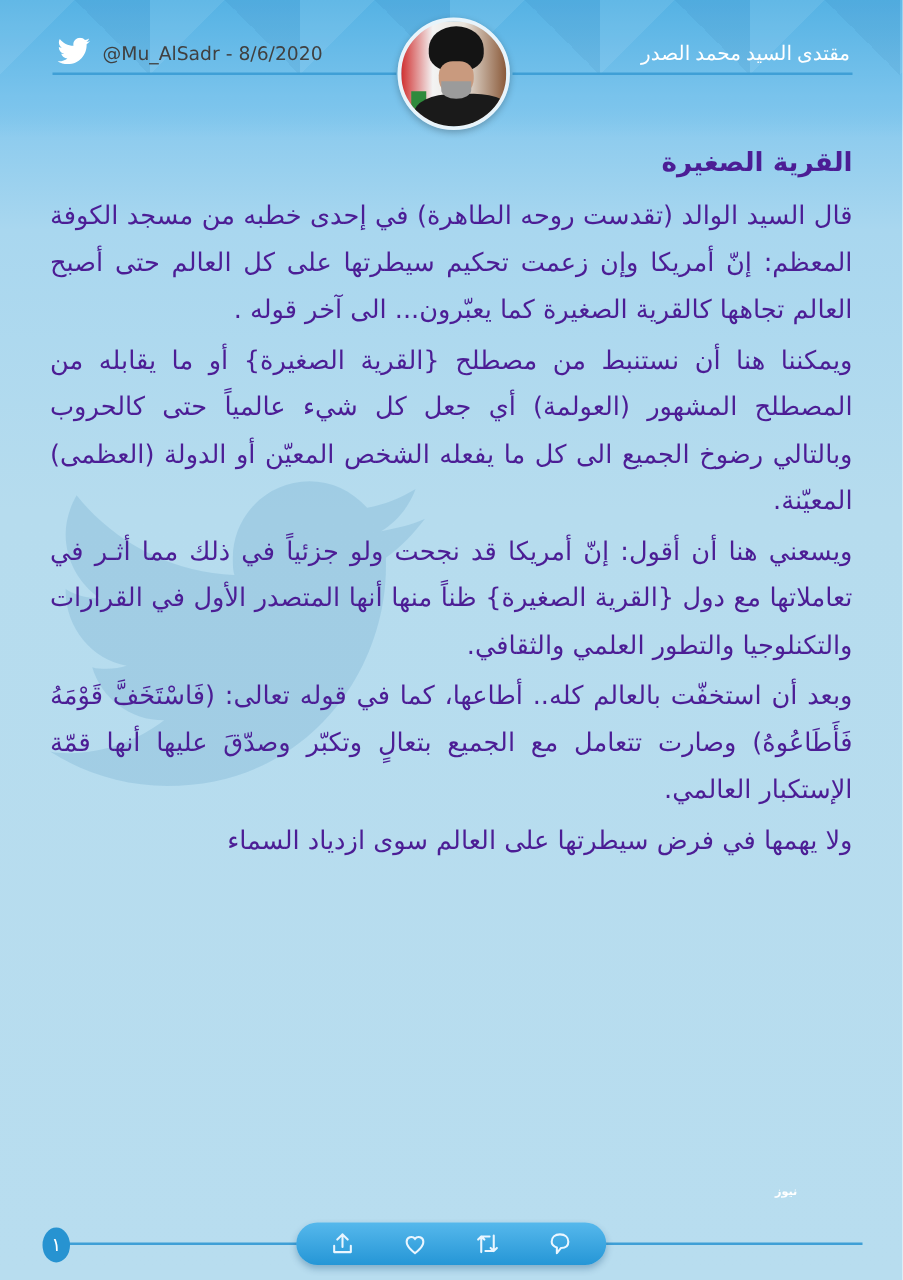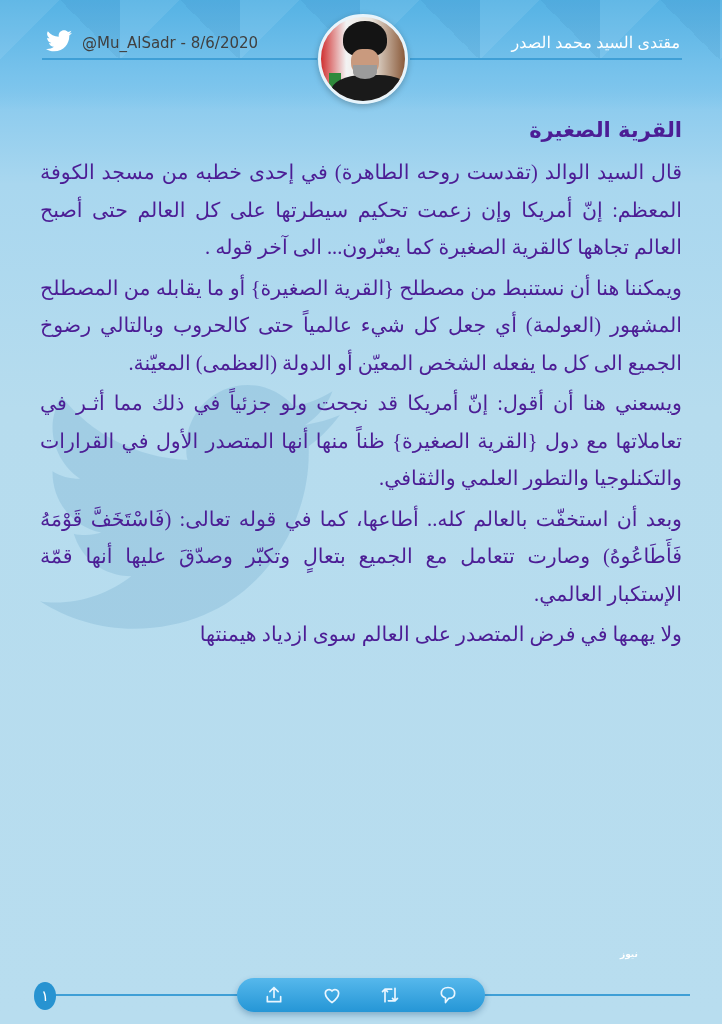--- a/index.html
+++ b/index.html
@@ -20,42 +20,42 @@
   }
   .hdr-line.left { left: 42px; width: 275px; }
   .hdr-line.right { left: 410px; width: 272px; }
   .handle {
     position: absolute; left: 46px; top: 30px; display: flex; align-items: center; gap: 10px;
     color: #404040; font-family: "DejaVu Sans", sans-serif; font-size: 15px;
   }
   .handle svg { width: 26px; height: 22px; }
   .name {
     position: absolute; right: 42px; top: 33px; color: #ffffff; font-size: 16px; direction: rtl;
-    font-family: Liberation Sans, sans-serif;
+    font-family: Liberation Serif, serif;
   }
   .avatar {
     position: absolute; left: 318px; top: 14px; width: 84px; height: 84px; border-radius: 50%;
     border: 3px solid #e8f4fb; box-shadow: 0 2px 6px rgba(0,0,0,0.25); overflow: hidden;
     background: linear-gradient(90deg, #d03030 0%, #f3f3f3 30%, #e9e4dc 60%, #8a5a3a 100%);
   }
   .avatar .turban { position: absolute; left: 22px; top: 4px; width: 44px; height: 36px; background: #141414; border-radius: 50% 50% 40% 40%; }
   .avatar .face { position: absolute; left: 30px; top: 32px; width: 28px; height: 28px; background: #c99a7e; border-radius: 40% 40% 50% 50%; }
   .avatar .beard { position: absolute; left: 32px; top: 48px; width: 24px; height: 14px; background: #9b9b9b; border-radius: 0 0 50% 50%; }
   .avatar .robe { position: absolute; left: 10px; top: 58px; width: 80px; height: 40px; background: #1a1a1a; border-radius: 40% 40% 0 0; }
   .avatar .green { position: absolute; left: 8px; top: 56px; width: 12px; height: 16px; background: #2f8a3c; }
 
   .bird-watermark {
     position: absolute; left: 40px; top: 360px; width: 300px; height: 300px; opacity: 0.13;
   }
   .content {
     position: absolute; left: 40px; top: 112px; width: 642px; direction: rtl; text-align: justify;
     color: #4c1d95; font-family: "DejaVu Sans", sans-serif;
   }
   .title { font-size: 21px; font-weight: bold; margin: 0 0 6px 0; line-height: 36px; }
-  .para { font-size: 20.5px; line-height: 37.5px; margin: 0 0 3px 0; text-align-last: right; font-family: Liberation Serif, serif; }
+  .para { font-size: 20.5px; line-height: 37.5px; margin: 0 0 3px 0; text-align-last: right; }
   .footer-line { position: absolute; top: 994px; height: 2px; background: #3f9fd6; }
   .footer-line.l { left: 50px; width: 190px; }
   .footer-line.r { left: 480px; width: 210px; }
   .page-num {
     position: absolute; left: 34px; top: 982px; width: 22px; height: 28px; border-radius: 50%;
     background: #2793d1; color: #fff; font-size: 15px; text-align: center; line-height: 28px;
   }
   .action-bar {
     position: absolute; left: 237px; top: 978px; width: 248px; height: 34px; border-radius: 17px;
     background: linear-gradient(180deg, #56b8ec 0%, #2596d6 100%);
@@ -100,21 +100,21 @@
 <svg class="bird-watermark" viewBox="0 0 24 20">
   <path fill="#1b6fa8" d="M24 2.4c-.9.4-1.8.6-2.8.8 1-.6 1.8-1.6 2.2-2.7-1 .6-2 1-3.1 1.2C19.3.6 18 0 16.6 0c-2.7 0-4.9 2.2-4.9 4.9 0 .4 0 .8.1 1.1C7.7 5.8 4.1 3.9 1.7.9c-.4.7-.7 1.6-.7 2.5 0 1.7.9 3.2 2.2 4.1-.8 0-1.6-.2-2.2-.6v.1c0 2.4 1.7 4.4 3.9 4.8-.4.1-.8.2-1.3.2-.3 0-.6 0-.9-.1.6 2 2.4 3.4 4.6 3.4-1.7 1.3-3.8 2.1-6.1 2.1-.4 0-.8 0-1.2-.1 2.2 1.4 4.8 2.2 7.5 2.2 9.1 0 14-7.5 14-14v-.6c1-.7 1.8-1.6 2.5-2.5z"></path>
 </svg>
 
 <div class="content">
   <div class="title">القرية الصغيرة</div>
   <p class="para">قال السيد الوالد (تقدست روحه الطاهرة) في إحدى خطبه من مسجد الكوفة المعظم: إنّ أمريكا وإن زعمت تحكيم سيطرتها على كل العالم حتى أصبح العالم تجاهها كالقرية الصغيرة كما يعبّرون... الى آخر قوله .</p>
   <p class="para">ويمكننا هنا أن نستنبط من مصطلح {القرية الصغيرة} أو ما يقابله من المصطلح المشهور (العولمة) أي جعل كل شيء عالمياً حتى كالحروب وبالتالي رضوخ الجميع الى كل ما يفعله الشخص المعيّن أو الدولة (العظمى) المعيّنة.</p>
   <p class="para">ويسعني هنا أن أقول: إنّ أمريكا قد نجحت ولو جزئياً في ذلك مما أثـر في تعاملاتها مع دول {القرية الصغيرة} ظناً منها أنها المتصدر الأول في القرارات والتكنلوجيا والتطور العلمي والثقافي.</p>
   <p class="para">وبعد أن استخفّت بالعالم كله.. أطاعها، كما في قوله تعالى: (فَاسْتَخَفَّ قَوْمَهُ فَأَطَاعُوهُ) وصارت تتعامل مع الجميع بتعالٍ وتكبّر وصدّقَ عليها أنها قمّة الإستكبار العالمي.</p>
-  <p class="para">ولا يهمها في فرض المتصدر على العالم سوى ازدياد هيمنتها</p>
+  <p class="para">ولا يهمها في فرض سيطرتها على العالم سوى ازدياد السماء</p>
 </div>
 
 <div class="footer-line l"></div>
 <div class="footer-line r"></div>
 
 <div class="page-num">١</div>
 
 <div class="action-bar">
   <div class="act">
     <svg viewBox="0 0 24 24" fill="none" stroke="#eaf6ff" stroke-width="2" stroke-linecap="round" stroke-linejoin="round">

